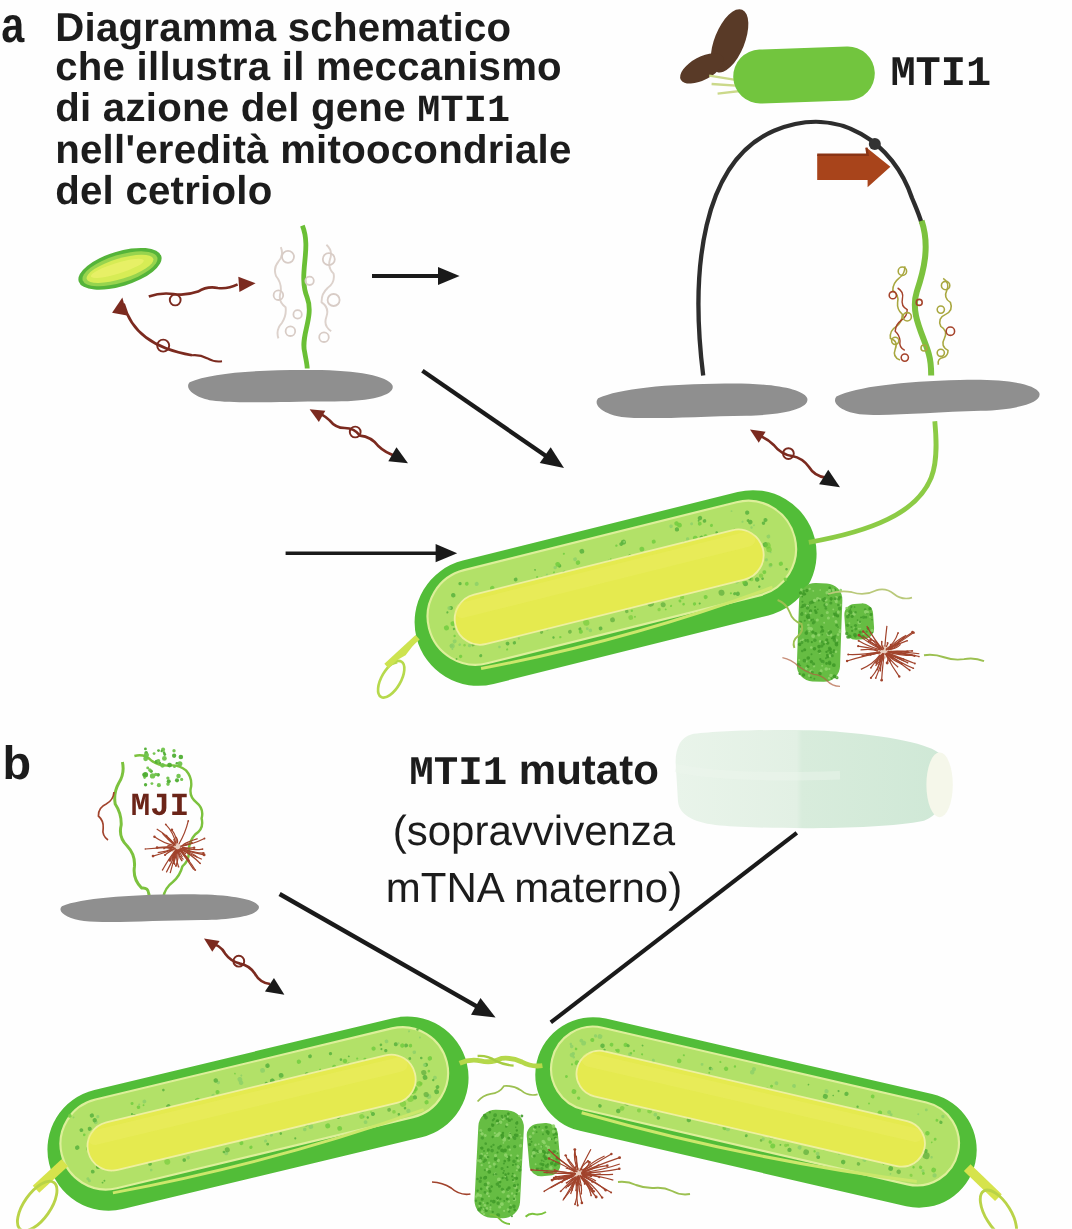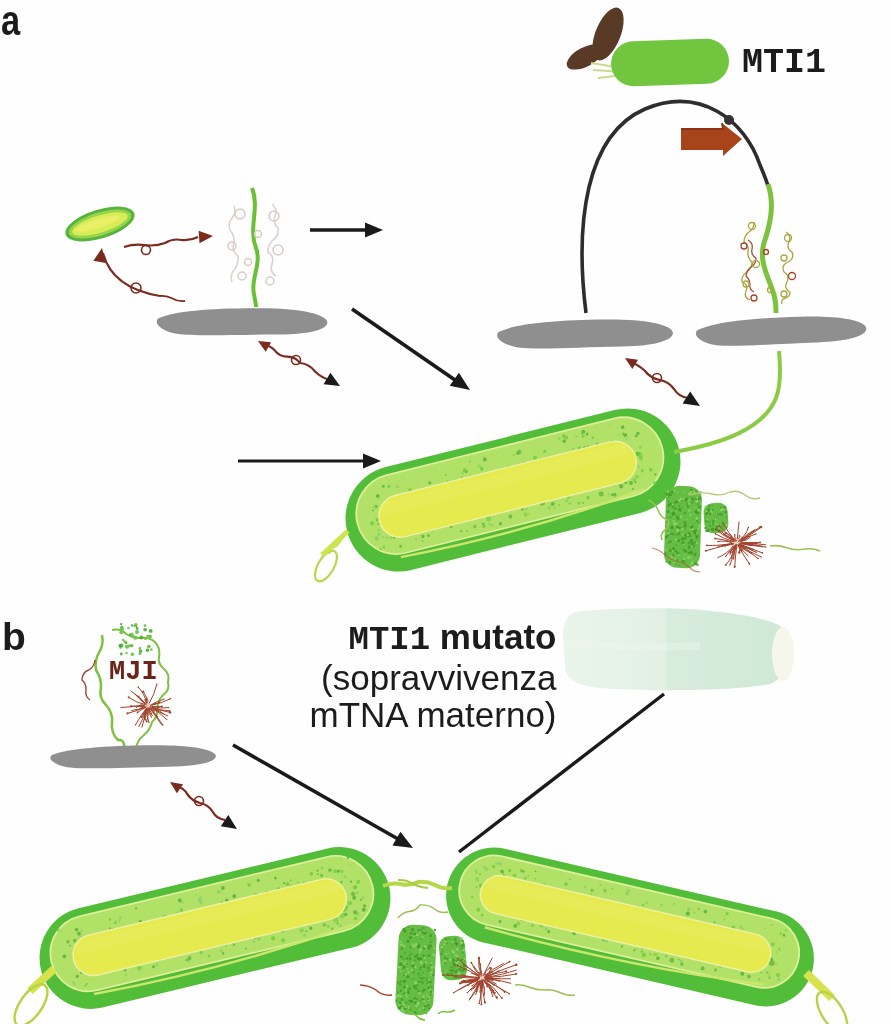--- a/index.html
+++ b/index.html
@@ -1926,15 +1926,16 @@
       <circle cx="465.3" cy="982.6" r="0.6" fill="#a1432c"></circle>
       <path d="M 484.9,976.8 Q 493.7,974.7 498.7,971.0" stroke="#a1432c" stroke-width="1.0" fill="none"></path>
       <circle cx="498.7" cy="971.0" r="0.8" fill="#a1432c"></circle>
       <path d="M 515.0,985.0 Q 522.9,984.1 530.0,987.5 Q 537.2,990.3 545.0,990.0 Q 552.9,989.1 560.0,992.5 Q 567.1,996.4 575.0,995.0 " stroke="#9cc051" stroke-width="1.6" fill="none"></path>
       <path d="M 360.0,985.0 Q 368.7,985.3 376.0,990.0 Q 382.8,996.4 392.0,995.0 " stroke="#a1432c" stroke-width="1.4" fill="none"></path>
       <path d="M 398.0,918.0 Q 402.2,912.6 409.0,911.5 Q 416.1,911.0 420.0,905.0 Q 427.6,904.4 434.0,908.5 Q 440.1,913.9 448.0,912.0 " stroke="#9cc051" stroke-width="1.4" fill="none"></path>
       <path d="M 408.0,1012.0 Q 413.1,1012.2 416.5,1016.0 Q 419.9,1019.9 425.0,1020.0 " stroke="#7cc23e" stroke-width="1.6" fill="none"></path>
       <path d="M 438.0,1014.0 Q 441.6,1010.4 446.5,1012.0 Q 451.1,1012.4 455.0,1010.0 " stroke="#7cc23e" stroke-width="1.6" fill="none"></path>
     </svg>
 <div class="t" style="left:1px;top:-3px;font-weight:bold;font-size:42px;transform:scaleX(0.82);transform-origin:left top">a</div>
+<div class="t" style="left:46px;top:7px;font-weight:bold;font-size:33.5px;line-height:33.4px;letter-spacing:0.2px">Diagramma schematico<br>che illustra il meccanismo<br>di azione del gene <span class="mono" style="font-size:32px">MTI1</span><br>nell'eredità mitoocondriale<br>del cetriolo</div>
 <div class="t" style="left:742px;top:40px;font-size:35px"><span class="mono">MTI1</span></div>
 <div class="t" style="left:2px;top:615px;font-weight:bold;font-size:39px">b</div>
-<div class="t" style="left:433px;top:618px;font-size:35px;line-height:37px;text-align:right;transform:translateX(-50%)"><span style="font-weight:bold"><span class="mono" style="font-size:34px">MTI1</span> mutato</span><br>(sopravvivenza<br>mTNA materno)</div>
+<div class="t" style="left:445px;top:618px;font-size:35px;line-height:48px;text-align:center;transform:translateX(-50%)"><span style="font-weight:bold"><span class="mono" style="font-size:34px">MTI1</span> mutato</span><br>(sopravvivenza<br>mTNA materno)</div>
 </div>
 </body></html>

